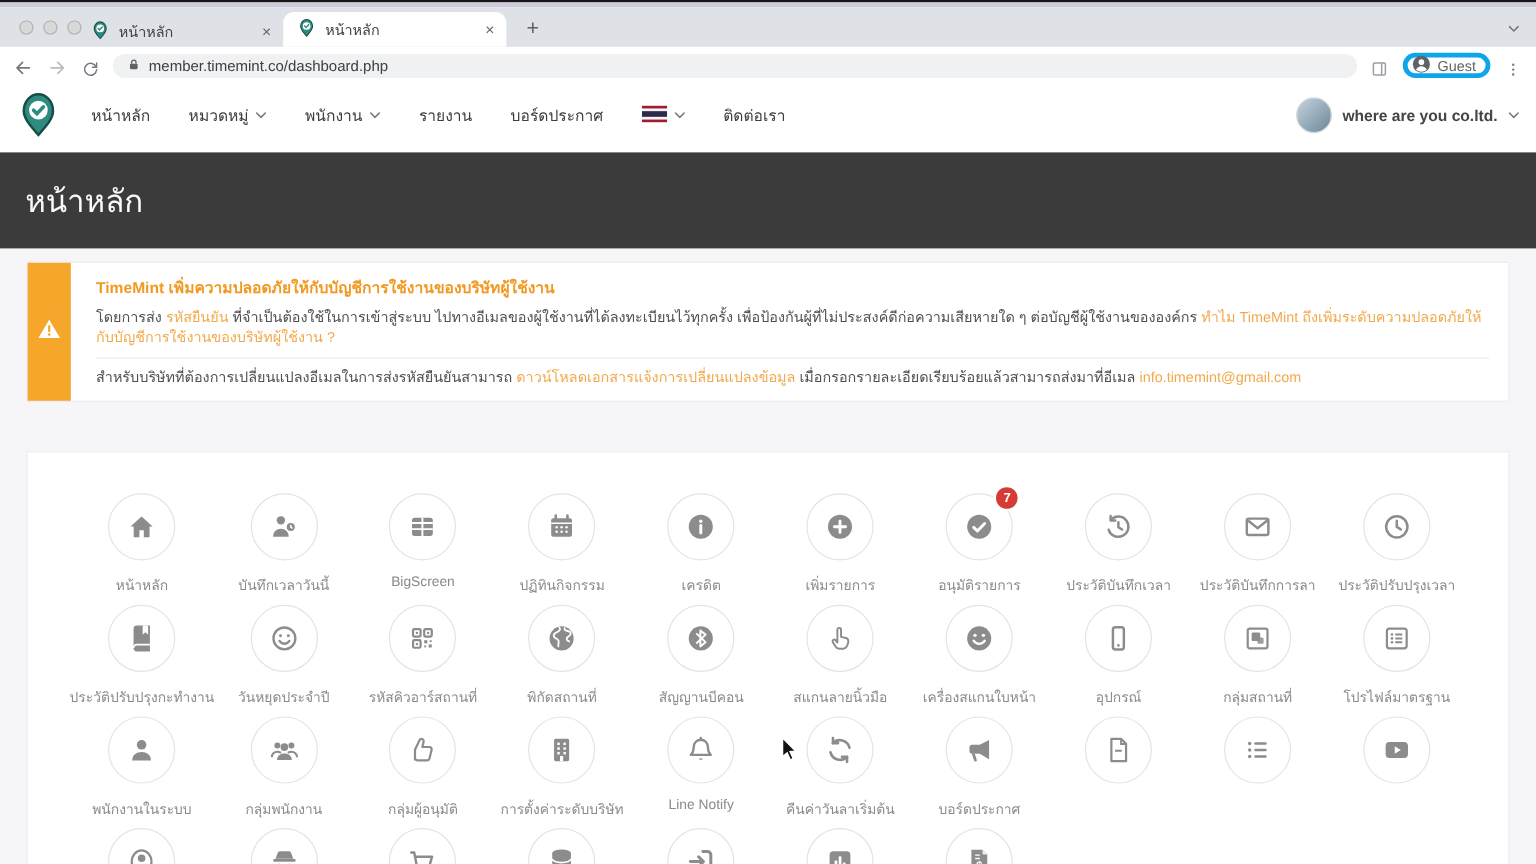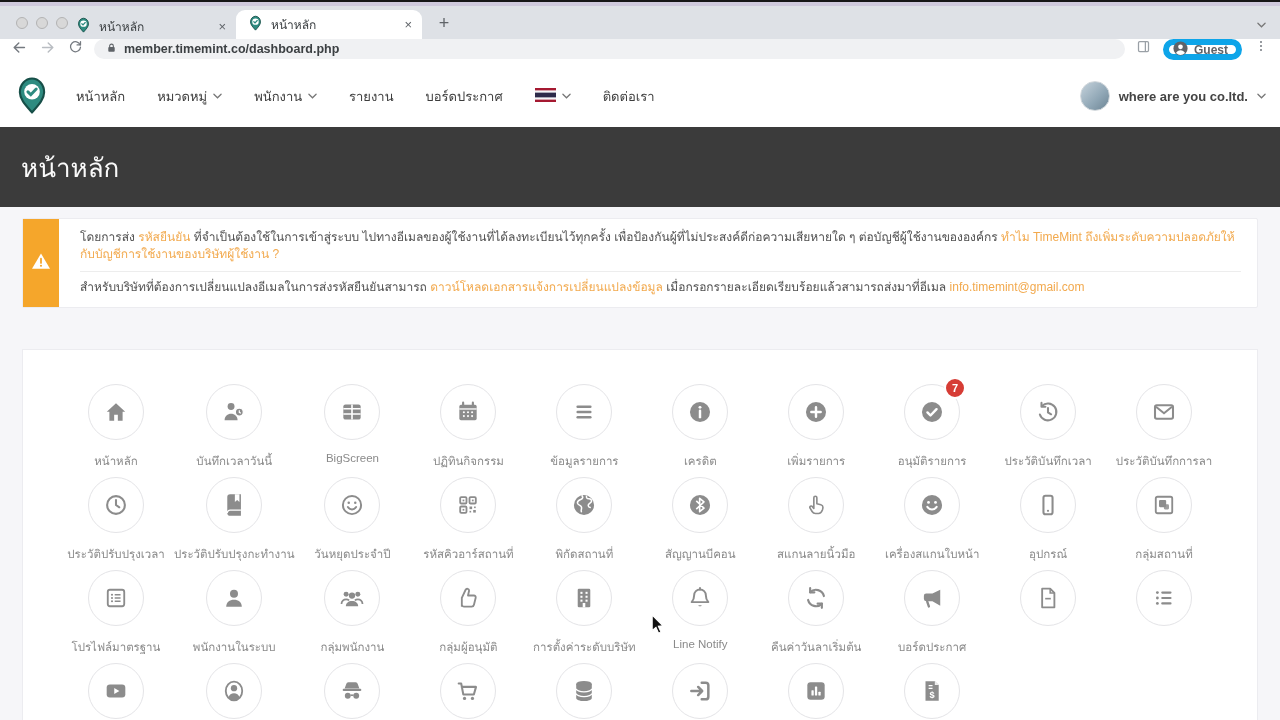--- a/index.html
+++ b/index.html
@@ -13,26 +13,26 @@
   .tl-dot { width:12px; height:12px; border-radius:50%; background:#d8d8d8; border:1px solid #b3b3b3; }
   .tab { display:flex; align-items:center; gap:8px; height:26px; padding:0 10px 0 12px; width:172px;
     font-size:12px; color:#3c4043; }
   .tab.inactive { margin-left:64px; }
   .tab.active { background:#fff; border-radius:9px 9px 0 0; height:29px; width:186px; }
   .tab .title { flex:1; white-space:nowrap; overflow:hidden; }
   .tab .close { color:#5f6368; font-size:13px; line-height:1; cursor:default; }
   .newtab { font-size:18px; color:#5f6368; margin:0 0 4px 10px; width:24px; height:24px;
     display:flex; align-items:center; justify-content:center; }
   .tabsearch { position:absolute; right:14px; top:8px; color:#5f6368; }
-  .urlrow { height:26px; background:#fff; display:flex; align-items:flex-start; padding:0 10px; gap:10px;font-weight:bold; }
+  .urlrow { height:26px; background:#fff; display:flex; align-items:flex-end; padding:0 10px; gap:10px; }
   .navbtn { color:#9aa0a6; width:18px; display:flex; justify-content:center; }
   .navbtn.dark { color:#757a80; }
   .urlpill { flex:1; height:20px; background:#f0f1f3; border-radius:10px; display:flex; align-items:center;
     gap:7px; padding:0 12px; font-size:12.5px; color:#3c4043; }
-  .chip { display:flex; align-items:center; gap:5px; border:6px solid #0ea5e9; border-radius:11px;
+  .chip { display:flex; align-items:center; gap:5px; border:4px solid #0ea5e9; border-radius:11px;
     height:21px; padding:0 8px 0 3px; font-size:12px; color:#5f6368; }
   
   .appnav { height:62px; background:#fff; display:flex; align-items:center; padding:0 14px; }
   .logo { width:36px; height:42px; margin-right:26px; }
   .menu { display:flex; align-items:center; gap:32px; }
   .nav-item { display:flex; align-items:center; gap:6px; font-size:13px; color:#3d3d3d; cursor:default; }
   .chev { display:flex; }
   .navright { margin-left:auto; display:flex; align-items:center; gap:9px;text-align:right; }
   .avatar { width:30px; height:30px; border-radius:50%; background:linear-gradient(135deg,#c6d3dc,#8fa6b5 60%,#6c8494);
     border:1px solid #d2d8dc; }
@@ -217,20 +217,21 @@
 <div class="content">
 
   <div class="notice">
     <div class="stripe">
       <span><svg width="20" height="18" viewBox="0 0 24 22">
             <path d="M12 1.8 23 20.4H1z" fill="#fff"></path>
             <path d="M12 8.2v5.2" stroke="#F5A62B" stroke-width="2.2" stroke-linecap="round"></path>
             <circle cx="12" cy="16.8" r="1.3" fill="#F5A62B"></circle>
           </svg></span>
     </div>
+    <div class="n-title">TimeMint เพิ่มความปลอดภัยให้กับบัญชีการใช้งานของบริษัทผู้ใช้งาน</div>
     <div class="n-line"><span>โดยการส่ง </span><span class="lnk">รหัสยืนยัน</span><span> ที่จำเป็นต้องใช้ในการเข้าสู่ระบบ ไปทางอีเมลของผู้ใช้งานที่ได้ลงทะเบียนไว้ทุกครั้ง เพื่อป้องกันผู้ที่ไม่ประสงค์ดีก่อความเสียหายใด ๆ ต่อบัญชีผู้ใช้งานขององค์กร </span><span class="lnk">ทำไม TimeMint ถึงเพิ่มระดับความปลอดภัยให้กับบัญชีการใช้งานของบริษัทผู้ใช้งาน ?</span></div>
     <hr class="n-hr">
     <div class="n-line"><span>สำหรับบริษัทที่ต้องการเปลี่ยนแปลงอีเมลในการส่งรหัสยืนยันสามารถ </span><span class="lnk">ดาวน์โหลดเอกสารแจ้งการเปลี่ยนแปลงข้อมูล</span><span> เมื่อกรอกรายละเอียดเรียบร้อยแล้วสามารถส่งมาที่อีเมล </span><span class="lnk">info.timemint@gmail.com</span></div>
   </div>
 
   <div class="gridcard">
       <div class="cell">
         <div class="circ">
           <svg width="26" height="26" viewBox="0 0 24 24" fill="none">
             <path d="M3.5 11.8 12 4l8.5 7.8h-2.4V20h-4.4v-5.4h-3.4V20H5.9v-8.2z" fill="#8c8c8c"></path>
@@ -268,32 +269,20 @@
               <circle cx="8.2" cy="12.3" r=".95"></circle>
               <circle cx="12" cy="12.3" r=".95"></circle>
               <circle cx="15.8" cy="12.3" r=".95"></circle>
               <circle cx="8.2" cy="15.8" r=".95"></circle>
               <circle cx="12" cy="15.8" r=".95"></circle>
               <circle cx="15.8" cy="15.8" r=".95"></circle>
             </g>
           </svg>
         </div>
         <div class="lbl">ปฏิทินกิจกรรม</div>
-      </div>
-      <div class="cell">
-        <div class="circ">
-          <svg width="26" height="26" viewBox="0 0 24 24" fill="none">
-            <g fill="#8c8c8c">
-              <rect x="5" y="6.1" width="14" height="2.3" rx="1.15"></rect>
-              <rect x="5" y="10.85" width="14" height="2.3" rx="1.15"></rect>
-              <rect x="5" y="15.6" width="14" height="2.3" rx="1.15"></rect>
-            </g>
-          </svg>
-        </div>
-        <div class="lbl">ข้อมูลรายการ</div>
       </div>
       <div class="cell">
         <div class="circ">
           <svg width="28" height="28" viewBox="0 0 24 24" fill="none">
             <circle cx="12" cy="12" r="8.6" fill="#8c8c8c"></circle>
             <circle cx="12" cy="8" r="1.25" fill="#fff"></circle>
             <path d="M12 11v5.4" stroke="#fff" stroke-width="2.1" stroke-linecap="round"></path>
           </svg>
         </div>
         <div class="lbl">เครดิต</div>

